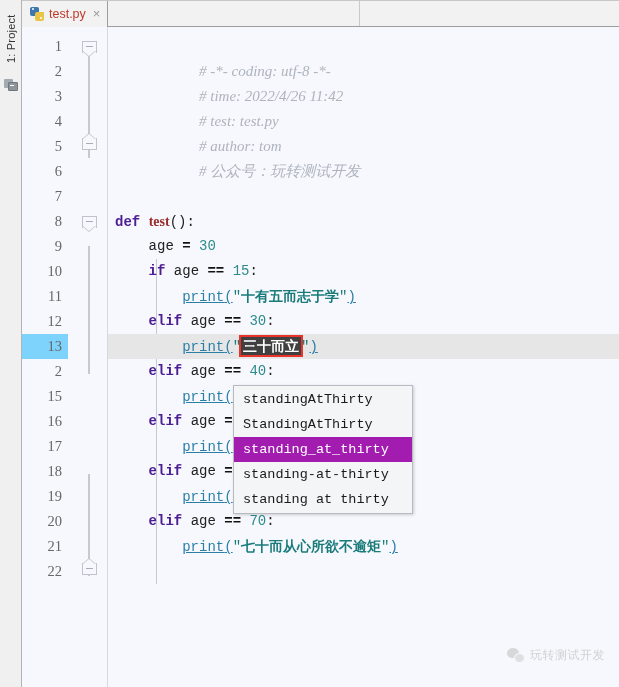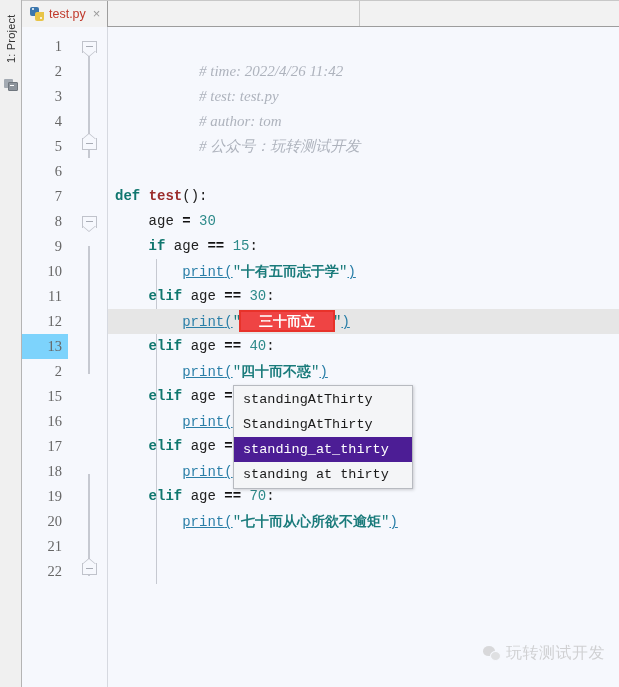--- a/index.html
+++ b/index.html
@@ -310,38 +310,38 @@
 
   
   .indent-guide {
     position: absolute;
     width: 1px;
     background: #c6c9d1;
   }
 
   
   .tok-comment { color: #aeb3bd; font-style: italic; font-family: "Liberation Serif", serif; font-size: 15px; }
-  .tok-kw      { color: #0f766e; font-weight: bold; }
-  .tok-fn      { color: #9b2c2c; font-weight: bold; }
+  .tok-kw      { color: #4c1d95; font-weight: bold; }
+  .tok-fn      { color: #9b2c2c; font-weight: bold; font-family: Liberation Serif, serif; }
   .tok-num     { color: #2d8a8a; }
   .tok-builtin { color: #2a7fa8; text-decoration: underline; }
   .tok-str     { color: #1a7b7b; }
   .tok-plain   { color: #222222; }
   .tok-op      { color: #111111; font-weight: bold; }
 
   
   .cjk { font-family: "DejaVu Sans", sans-serif; font-weight: bold; }
 
   
   .sel-text {
-    background: #ef4444;
+    background: #404040;
     color: #ffffff;
     outline: 2px solid #e8322a;
     outline-offset: 0px;
-    padding: 1px 18px;
+    padding: 1px 2px;
   }
 
   
   #autocomplete-popup {
     position: absolute;
     left: 211px;
     top: 358px;
     width: 180px;
     background: #f4f5f7;
     border: 1px solid #b7bac0;
@@ -354,21 +354,21 @@
     height: 25px;
     line-height: 25px;
     padding-left: 9px;
     font-family: "Liberation Mono", monospace;
     font-size: 13.5px;
     color: #1a1a1a;
     white-space: nowrap;
     cursor: default;
   }
   .ac-item.selected {
-    background: #4c1d95;
+    background: #a21caf;
     color: #ffffff;
   }
 
   
   #watermark {
     position: absolute;
     right: 14px;
     bottom: 23px;
     display: flex;
     align-items: center;
@@ -391,21 +391,21 @@
   #watermark-icon .wc-small {
     position: absolute;
     left: 7px; top: 5px;
     width: 9px; height: 8px;
     background: #d2d2d2;
     border-radius: 50%;
     border: 1px solid #f6f8fd;
   }
   #watermark-text {
     font-family: "DejaVu Sans", sans-serif;
-    font-size: 16px;
+    font-size: 12px;
     color: #b9b9b9;
     letter-spacing: 0.5px;
     white-space: nowrap;
   }
 
   
   #bottom-strip {
     height: 0px;
   }
 </style>
@@ -505,20 +505,23 @@
         </div>
       </div>
 
       <div id="code-pane">
 
         <div class="indent-guide" style="left:48px; top:232px; height:325px;"></div>
         <div class="indent-guide" style="left:48px; top:282px; height:25px;"></div>
         <div class="indent-guide" style="left:48px; top:332px; height:25px;"></div>
 
         <div class="code-line">
+          <span class="tok-comment"># -*- coding: utf-8 -*-</span>
+        </div>
+        <div class="code-line">
           <span class="tok-comment"># time: 2022/4/26 11:42</span>
         </div>
         <div class="code-line">
           <span class="tok-comment"># test: test.py</span>
         </div>
         <div class="code-line">
           <span class="tok-comment"># author: tom</span>
         </div>
         <div class="code-line">
           <span class="tok-comment"># 公众号：玩转测试开发</span>
@@ -555,20 +558,21 @@
         <div class="code-line"><span class="tok-plain">        </span><span class="tok-builtin">print</span><span class="tok-builtin">(</span><span class="tok-str">"</span><span class="tok-str cjk">七十而从心所欲不逾矩</span><span class="tok-str">"</span><span class="tok-builtin">)</span></div>
 
         <div class="code-line"></div>
 
       </div>
 
       <div id="autocomplete-popup">
         <div class="ac-item">standingAtThirty</div>
         <div class="ac-item">StandingAtThirty</div>
         <div class="ac-item selected">standing_at_thirty</div>
+        <div class="ac-item">standing-at-thirty</div>
         <div class="ac-item">standing at thirty</div>
       </div>
 
       <div id="watermark">
         <span id="watermark-icon">
           <span class="wc-big"></span>
           <span class="wc-small"></span>
         </span>
         <span id="watermark-text">玩转测试开发</span>
       </div>

